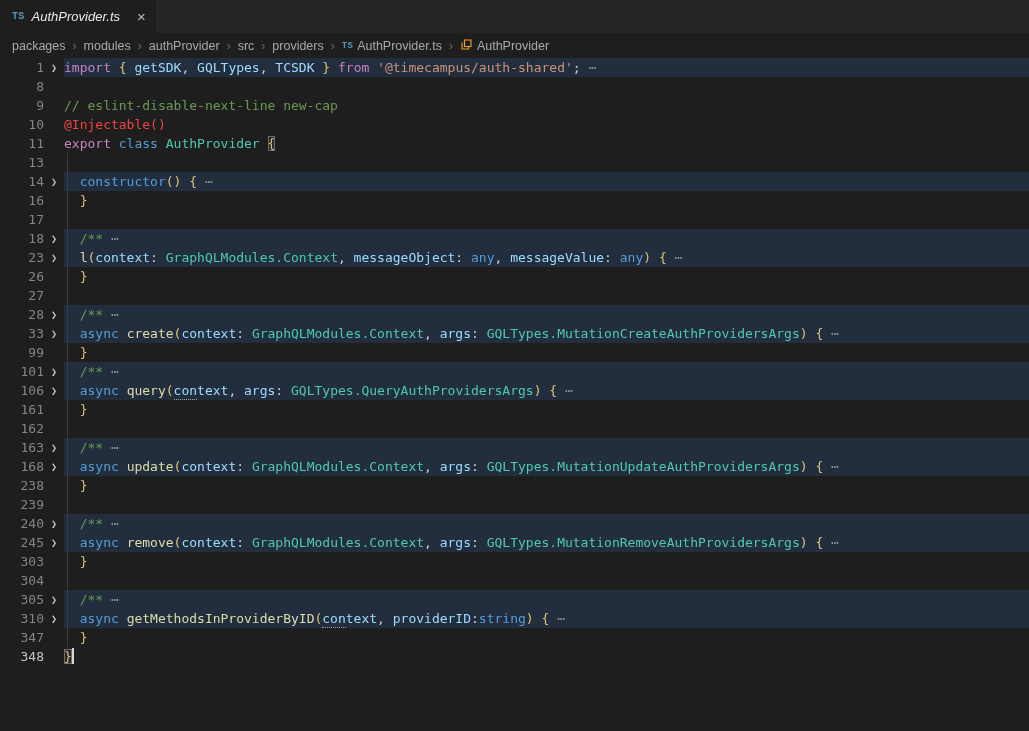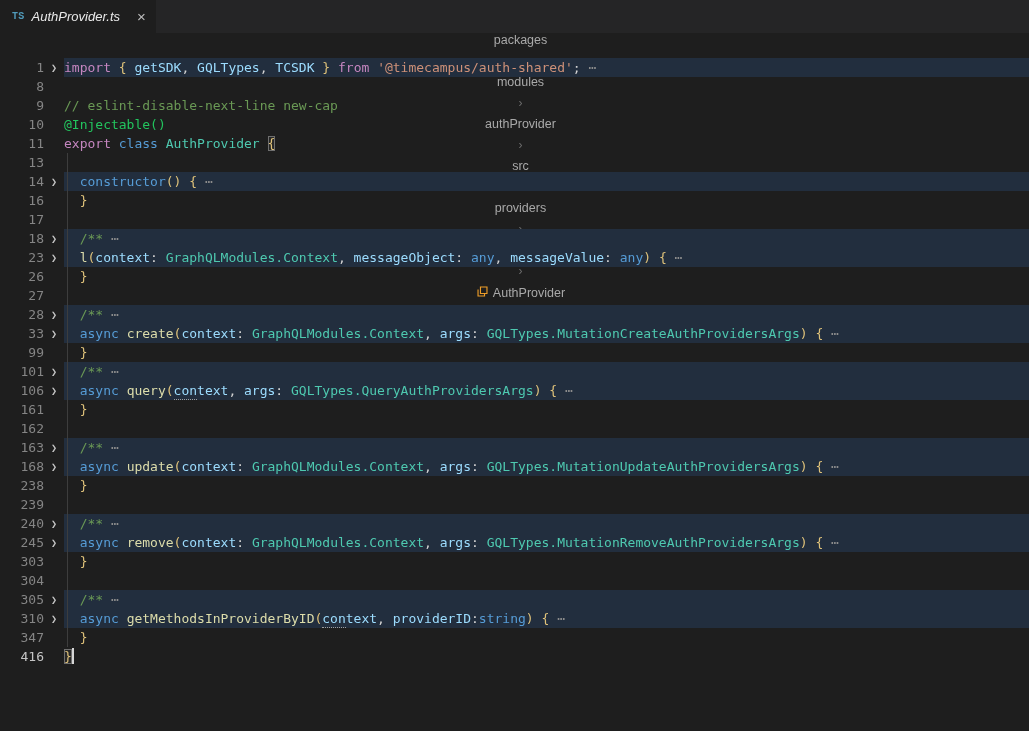--- a/index.html
+++ b/index.html
@@ -6,21 +6,21 @@
   body{width:1029px;height:731px;overflow:hidden;font-family:"Liberation Sans",sans-serif;}
 
   
   .tabbar{height:33px;background:#252526;display:flex;align-items:stretch;}
   .tab{background:#1e1e1e;display:flex;align-items:center;padding:0 10px 0 12px;gap:7px;cursor:pointer;}
   .ts-icon{color:#519aba;font-weight:bold;font-size:10px;letter-spacing:.3px;font-family:Liberation Mono, monospace;}
   .tab-title{color:#e9e9e9;font-style:italic;font-size:13px;}
   .tab-close{color:#bdbdbd;font-size:15px;margin-left:10px;line-height:1;}
 
   
-  .breadcrumbs{height:25px;background:#1e1e1e;display:flex;align-items:center;padding-left:12px;gap:7px;font-size:12.5px;color:#a9a9a9;white-space:nowrap;flex-direction:column;}
+  .breadcrumbs{height:25px;background:#1e1e1e;display:flex;align-items:center;padding-left:12px;gap:7px;font-size:12.5px;color:#a9a9a9;white-space:nowrap;}
   .crumb{display:inline-flex;align-items:center;gap:4px;cursor:pointer;}
   .crumb-sep{color:#6b6b6b;font-size:12px;}
   .bc-ts{font-size:9px;}
   .class-icon{display:inline-block;}
 
   
   .editor{font-family:"DejaVu Sans Mono","Liberation Mono",monospace;font-size:13px;line-height:19px;height:673px;background:#1e1e1e;}
   .line{display:flex;height:19px;white-space:pre;}
   .num{width:44px;flex:none;text-align:right;color:#858585;user-select:none;}
   .num.active{color:#c6c6c6;}
@@ -31,21 +31,21 @@
 
   
   .kw1{color:#c586c0;}           
   .kw2{color:#569cd6;}           
   .typ{color:#4ec9b0;}           
   .fn{color:#dcdcaa;}            
   .vr{color:#9cdcfe;margin-top:34px;}            
   .str{color:#ce9178;}           
   .com{color:#6a9955;}           
   .pun{color:#d4d4d4;}           
-  .dec{color:#22c55e;}           
+  .dec{color:#ef4444;}           
   .brk{color:#dfc27a;}           
   .ell{color:#8c8c8c;}           
   .hint{border-bottom:1px dotted #9f9f9f;padding-bottom:1px;}
   .box{outline:1px solid #6f6f6f;outline-offset:-1px;background:rgba(128,128,128,.10);}
   .cursor{display:inline-block;width:2px;height:16px;background:#d7d7d7;vertical-align:-3px;}
 </style>
 </head>
 <body>
 
 <div>
@@ -101,16 +101,16 @@
       <div class="line hl"><span class="num">168</span><span class="chev">❯</span><span class="code"><i class="guide"></i><span class="pun">  </span><span class="kw2">async</span><span class="pun"> </span><span class="fn">update</span><span class="brk">(</span><span class="vr">context</span><span class="pun">: </span><span class="typ">GraphQLModules.Context</span><span class="pun">, </span><span class="vr">args</span><span class="pun">: </span><span class="typ">GQLTypes.MutationUpdateAuthProvidersArgs</span><span class="brk">)</span><span class="pun"> </span><span class="brk">{</span><span class="ell"> ⋯</span></span></div>
       <div class="line"><span class="num">238</span><span class="chev"></span><span class="code"><i class="guide"></i><span class="pun">  </span><span class="brk">}</span></span></div>
       <div class="line"><span class="num">239</span><span class="chev"></span><span class="code"><i class="guide"></i></span></div>
       <div class="line hl"><span class="num">240</span><span class="chev">❯</span><span class="code"><i class="guide"></i><span class="pun">  </span><span class="com">/**</span><span class="ell"> ⋯</span></span></div>
       <div class="line hl"><span class="num">245</span><span class="chev">❯</span><span class="code"><i class="guide"></i><span class="pun">  </span><span class="kw2">async</span><span class="pun"> </span><span class="fn">remove</span><span class="brk">(</span><span class="vr">context</span><span class="pun">: </span><span class="typ">GraphQLModules.Context</span><span class="pun">, </span><span class="vr">args</span><span class="pun">: </span><span class="typ">GQLTypes.MutationRemoveAuthProvidersArgs</span><span class="brk">)</span><span class="pun"> </span><span class="brk">{</span><span class="ell"> ⋯</span></span></div>
       <div class="line"><span class="num">303</span><span class="chev"></span><span class="code"><i class="guide"></i><span class="pun">  </span><span class="brk">}</span></span></div>
       <div class="line"><span class="num">304</span><span class="chev"></span><span class="code"><i class="guide"></i></span></div>
       <div class="line hl"><span class="num">305</span><span class="chev">❯</span><span class="code"><i class="guide"></i><span class="pun">  </span><span class="com">/**</span><span class="ell"> ⋯</span></span></div>
       <div class="line hl"><span class="num">310</span><span class="chev">❯</span><span class="code"><i class="guide"></i><span class="pun">  </span><span class="kw2">async</span><span class="pun"> </span><span class="fn">getMethodsInProviderByID</span><span class="brk">(</span><span class="vr hint">con</span><span class="vr">text</span><span class="pun">, </span><span class="vr">providerID</span><span class="pun">:</span><span class="kw2">string</span><span class="brk">)</span><span class="pun"> </span><span class="brk">{</span><span class="ell"> ⋯</span></span></div>
       <div class="line"><span class="num">347</span><span class="chev"></span><span class="code"><i class="guide"></i><span class="pun">  </span><span class="brk">}</span></span></div>
-      <div class="line"><span class="num active">416</span><span class="chev"></span><span class="code"><span class="brk box">}</span><span class="cursor"></span></span></div>
+      <div class="line"><span class="num active">348</span><span class="chev"></span><span class="code"><span class="brk box">}</span><span class="cursor"></span></span></div>
     </div>
 
 </div>
 
 </body></html>

